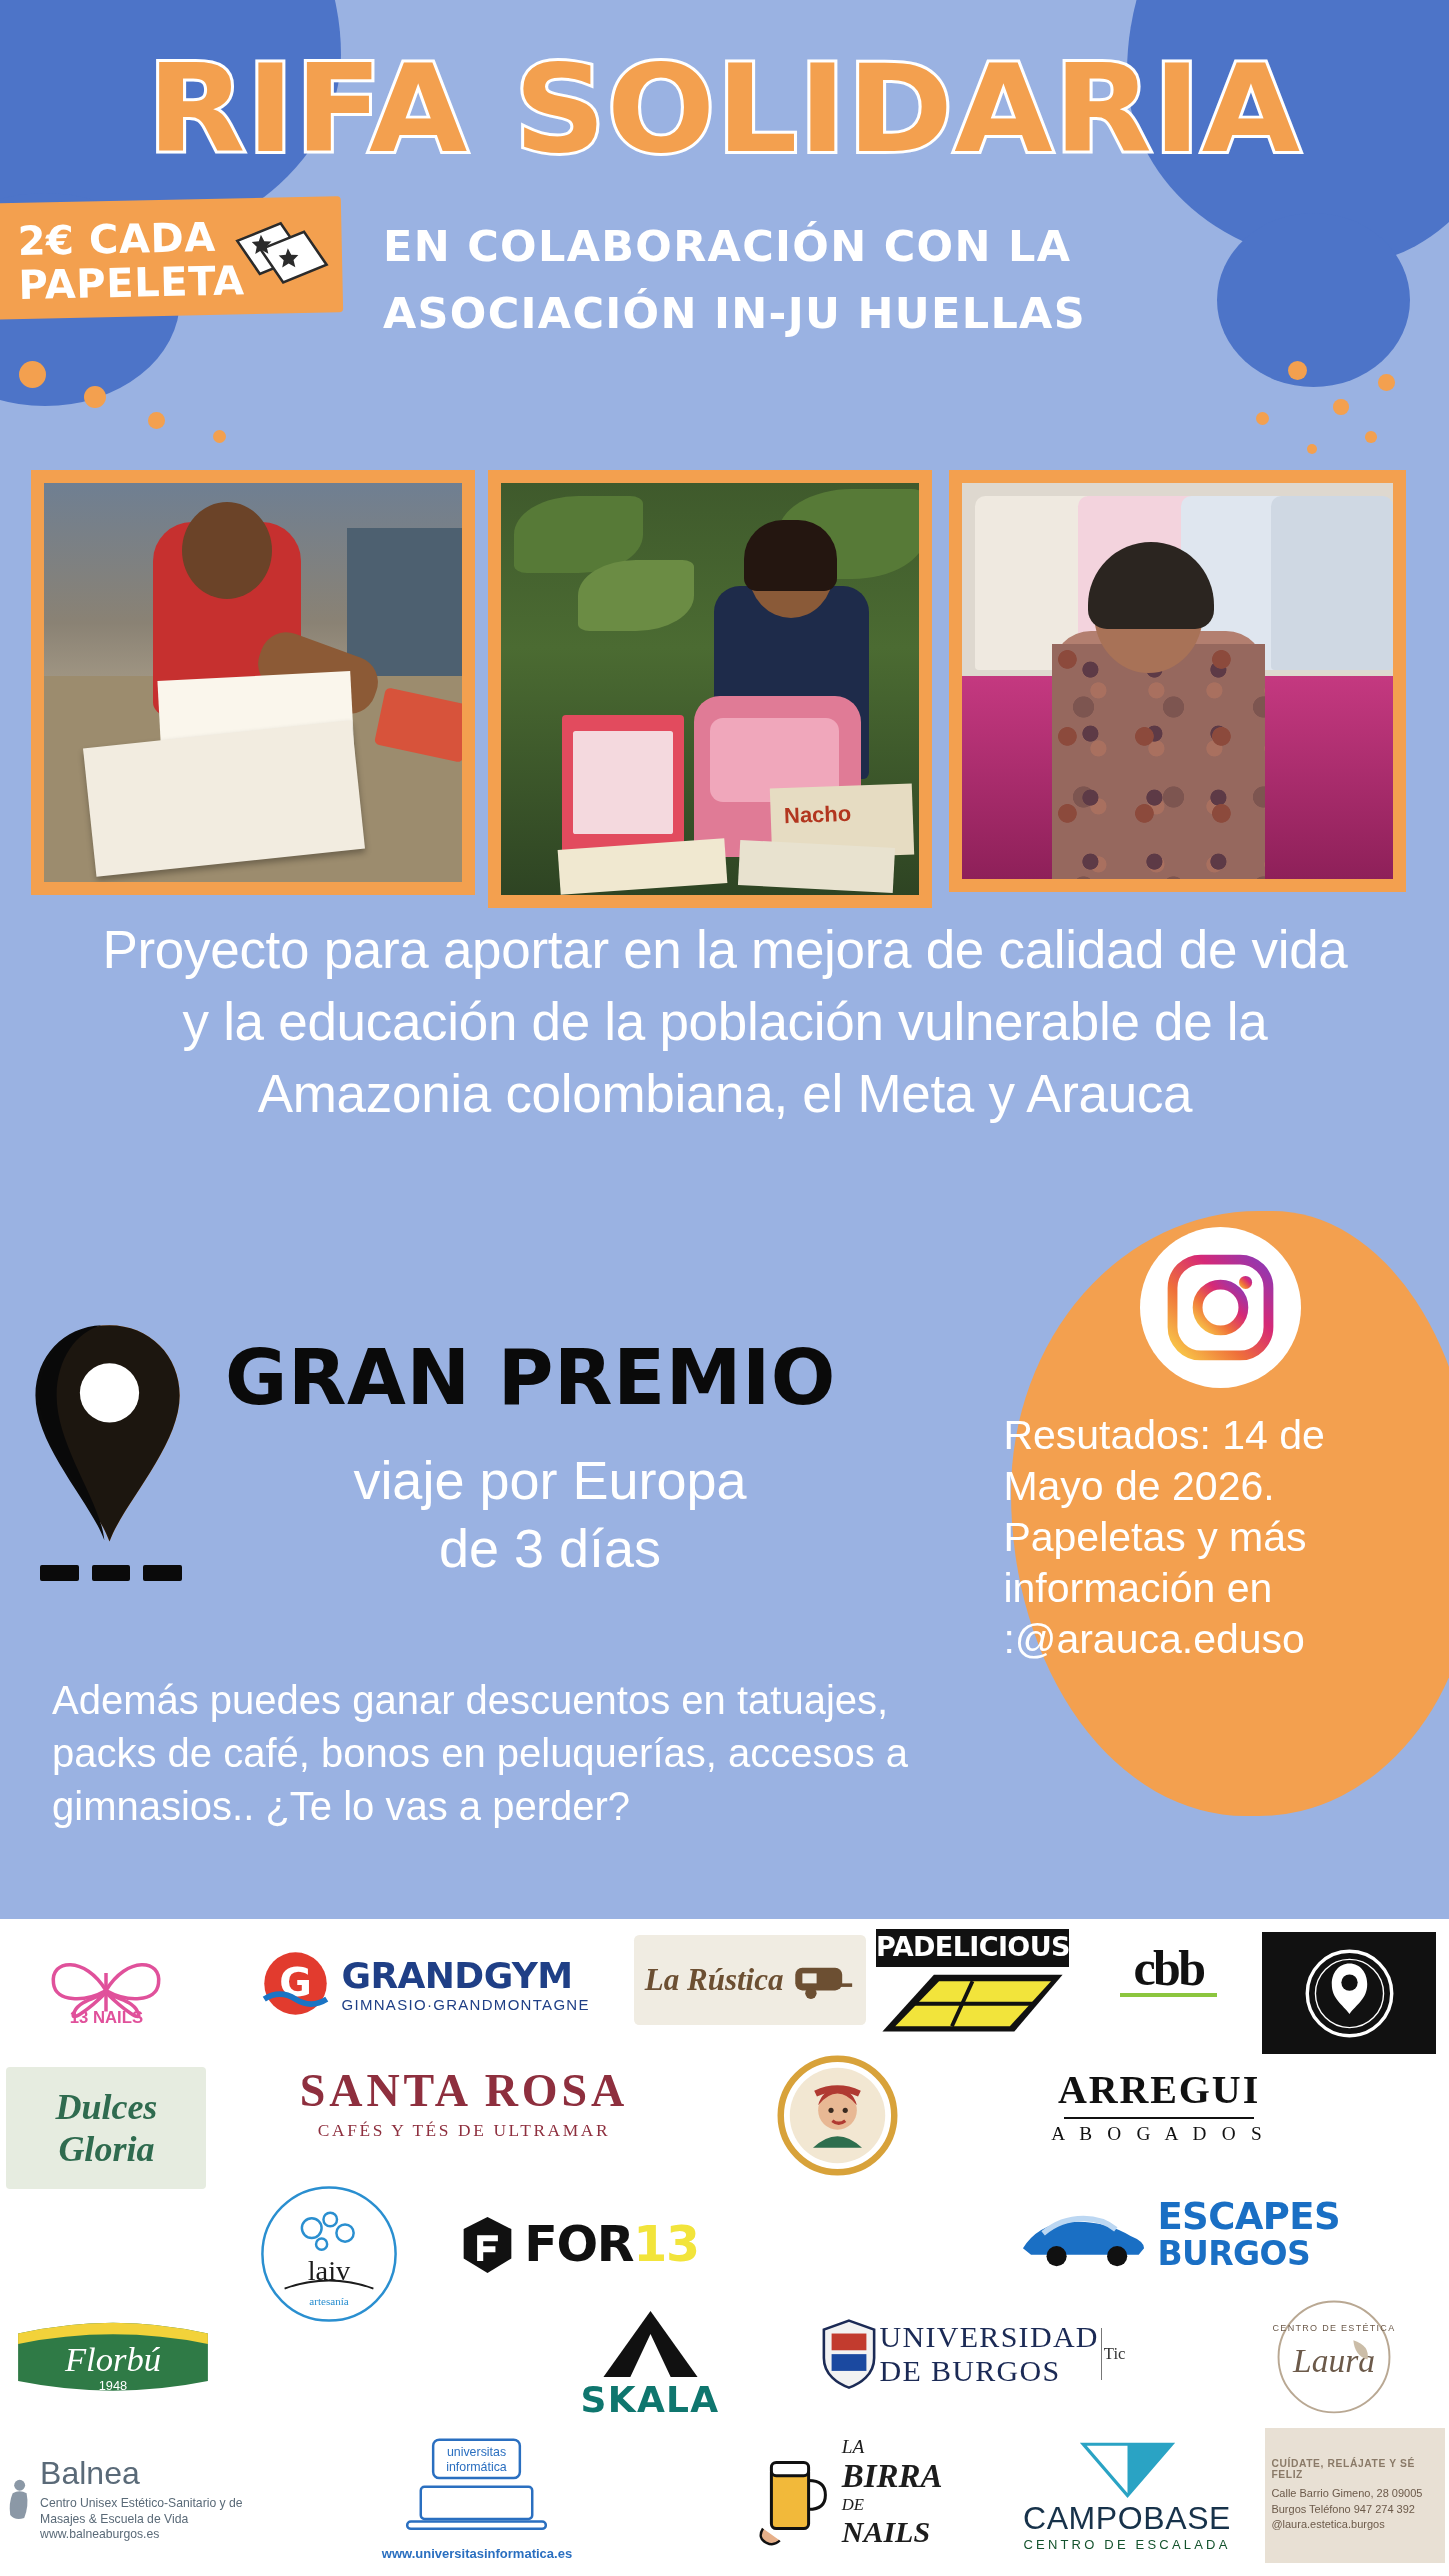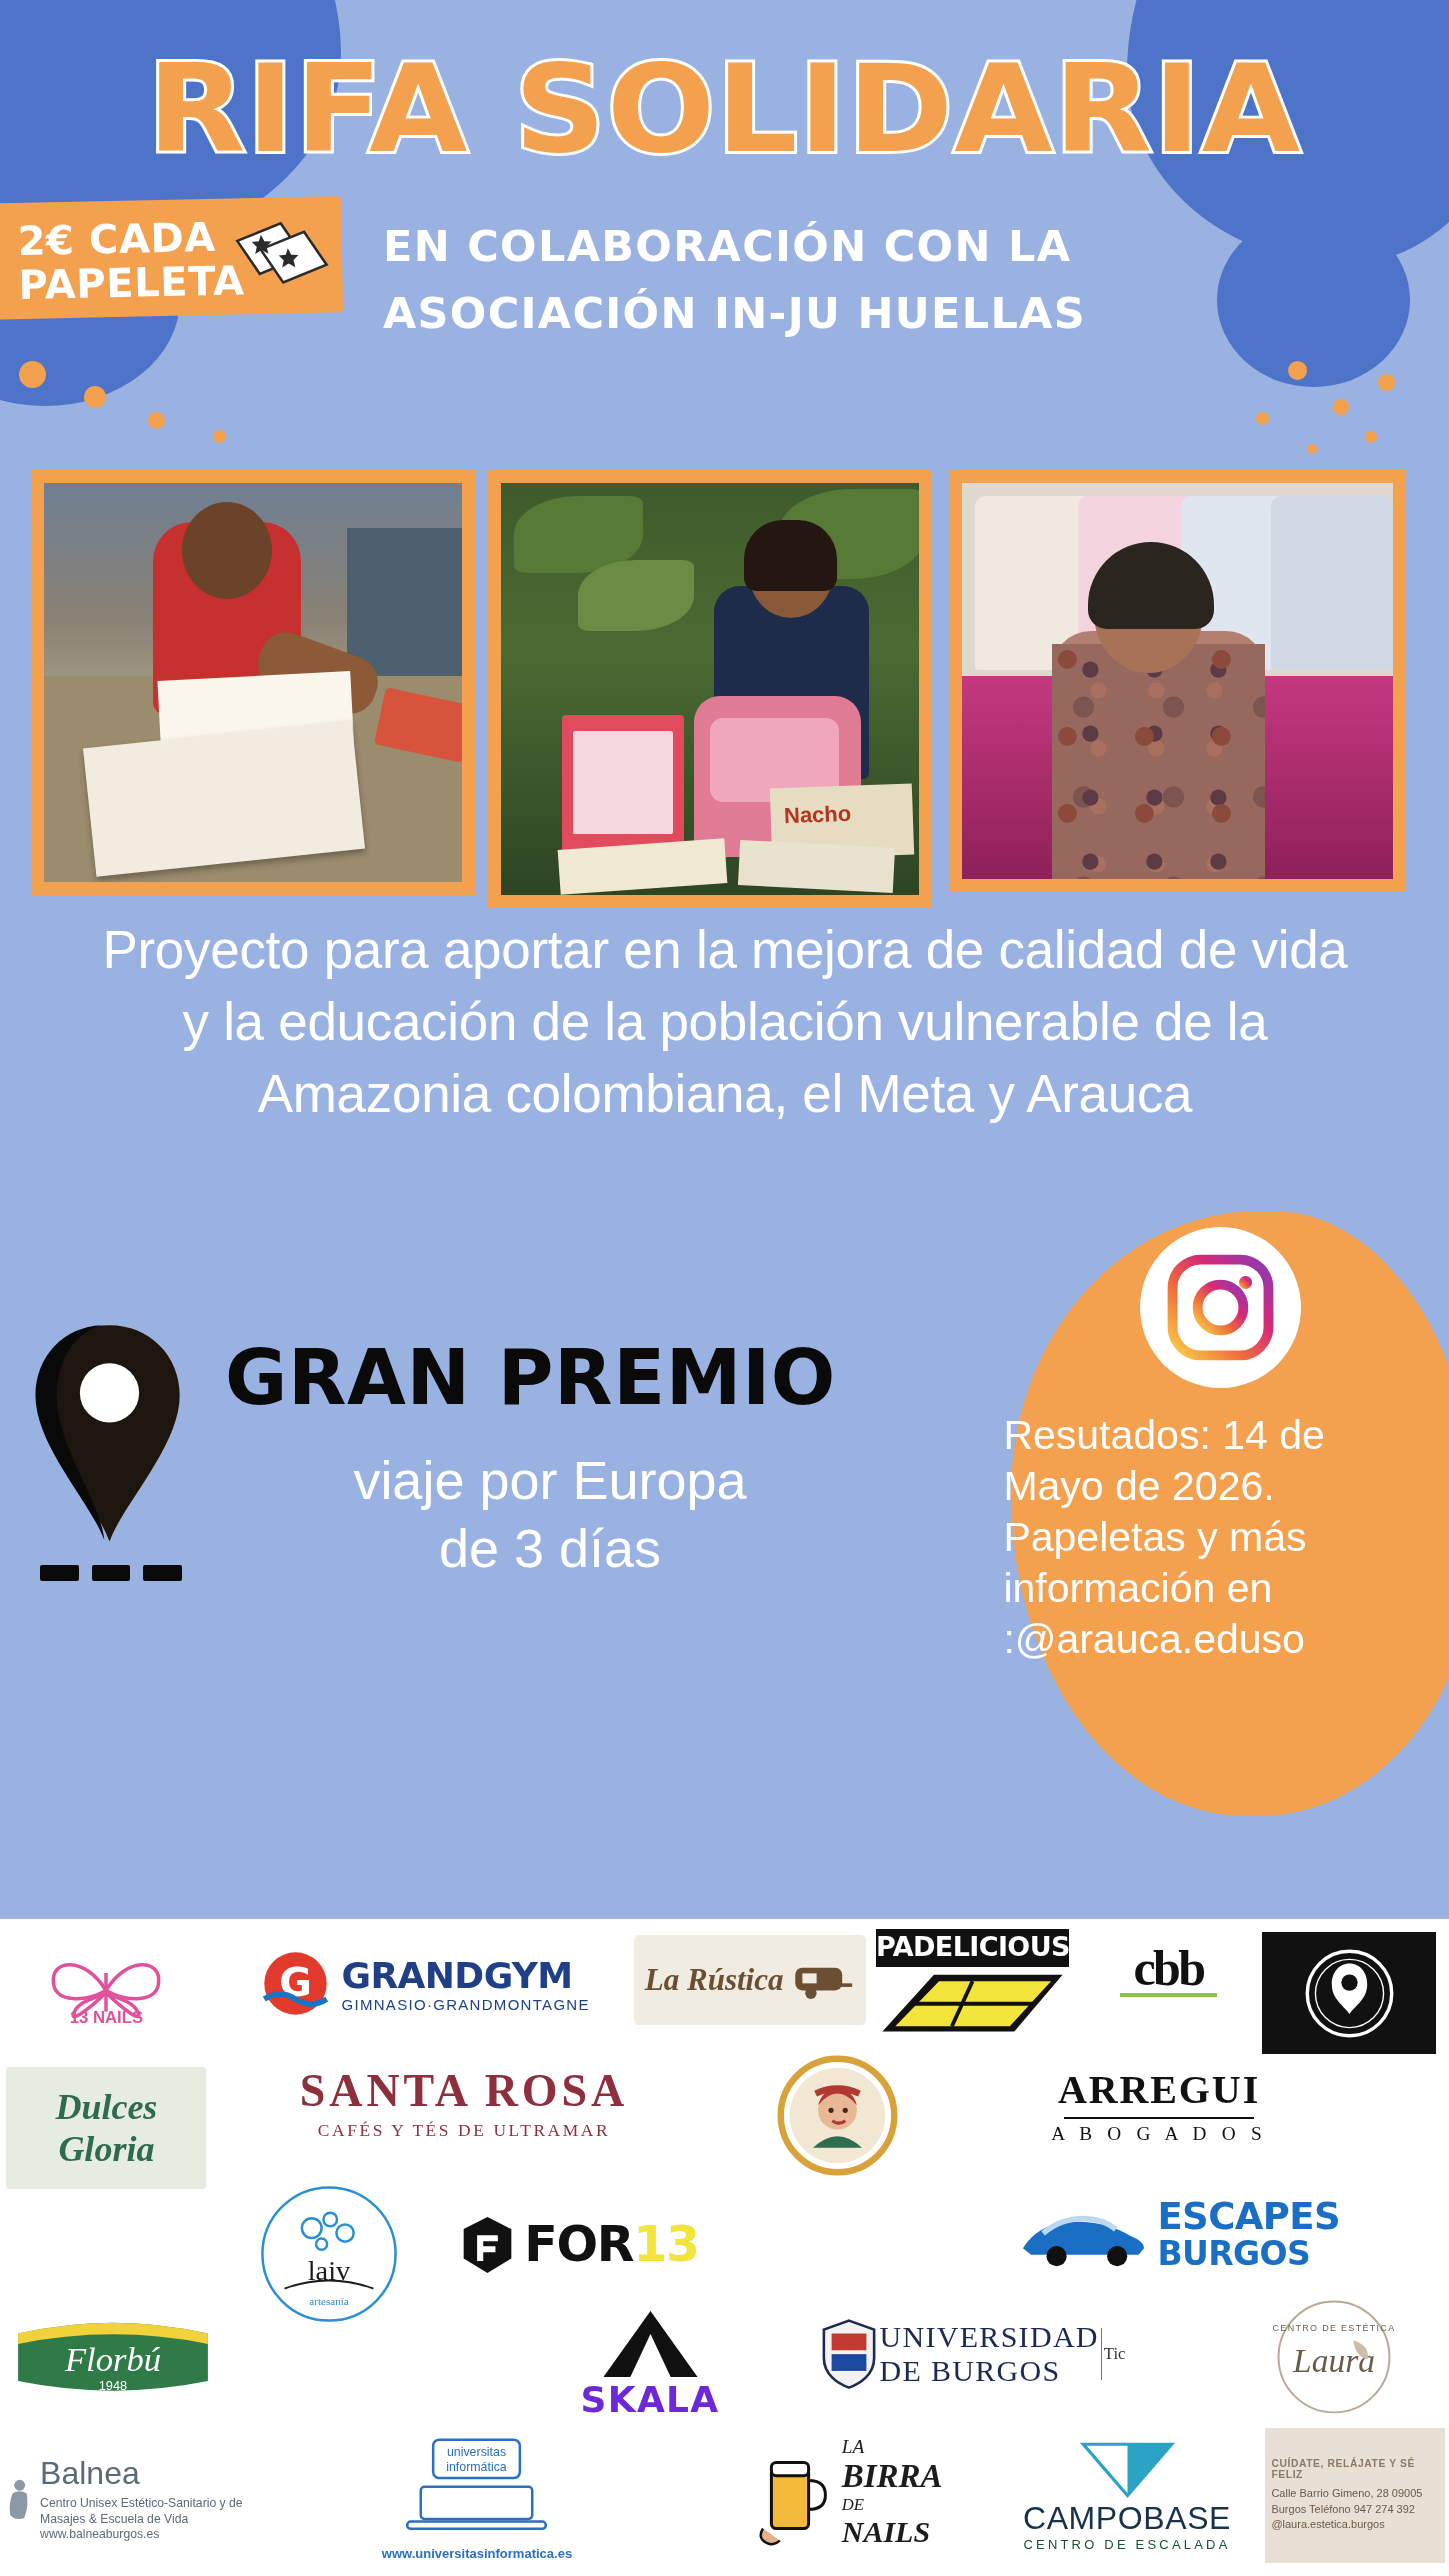--- a/index.html
+++ b/index.html
@@ -402,20 +402,21 @@
       <span></span>
       <span></span>
   </div>
 
   <div class="gran-premio">GRAN PREMIO</div>
   <div class="prize-sub">
     <div>viaje por Europa</div>
     <div>de 3 días</div>
   </div>
 
+  <div class="extras">Además puedes ganar descuentos en tatuajes, packs de café, bonos en peluquerías, accesos a gimnasios.. ¿Te lo vas a perder?</div>
 
   <div class="sponsors">
 
     <div class="logo" style="left:6.4px; top:13px; width:200px; height:116px;">
       <div>
         <svg viewBox="0 0 200 110" width="148" height="77">
           <g fill="none" stroke="#e0519b" stroke-width="5">
             <path d="M100 55 C70 5 20 10 25 45 C28 72 70 72 100 55 Z"></path>
             <path d="M100 55 C130 5 180 10 175 45 C172 72 130 72 100 55 Z"></path>
             <path d="M100 58 C78 80 45 105 55 85 C62 70 85 66 100 58 Z"></path>
@@ -571,21 +572,21 @@
         </svg>
       </div>
     </div>
 
     <div class="logo" style="left:547px; top:380px; width:206px; height:129px;">
       <div>
         <svg viewBox="0 0 160 110" width="109" height="74">
           <path d="M80 6 L150 104 H10 Z" fill="#111"></path>
           <path d="M80 40 L110 104 H50 Z" fill="#ffffff"></path>
         </svg>
-        <div class="logo-txt" style="font:900 36px 'DejaVu Sans',sans-serif;color:#6d28d9;letter-spacing:1.3px;margin-top:-3.9px;">SKALA</div>
+        <div class="logo-txt" style="font:900 36px 'DejaVu Sans',sans-serif;color:#0f766e;letter-spacing:1.3px;margin-top:-3.9px;">SKALA</div>
       </div>
     </div>
 
     <div class="logo" style="left:747px; top:374px; width:451px; height:109px;">
       <div style="display:flex;align-items:center;gap:2px;margin-top:12px;">
         <svg viewBox="0 0 90 110" width="58" height="71">
           <path d="M45 4 L84 18 v44 c0 26 -22 40 -39 46 C28 102 6 88 6 62 V18z" fill="#f2f2f2" stroke="#1b2a55" stroke-width="4"></path>
           <rect x="18" y="24" width="54" height="26" fill="#c23b2e"></rect>
           <rect x="18" y="56" width="54" height="26" fill="#1b49a0"></rect>
         </svg>

